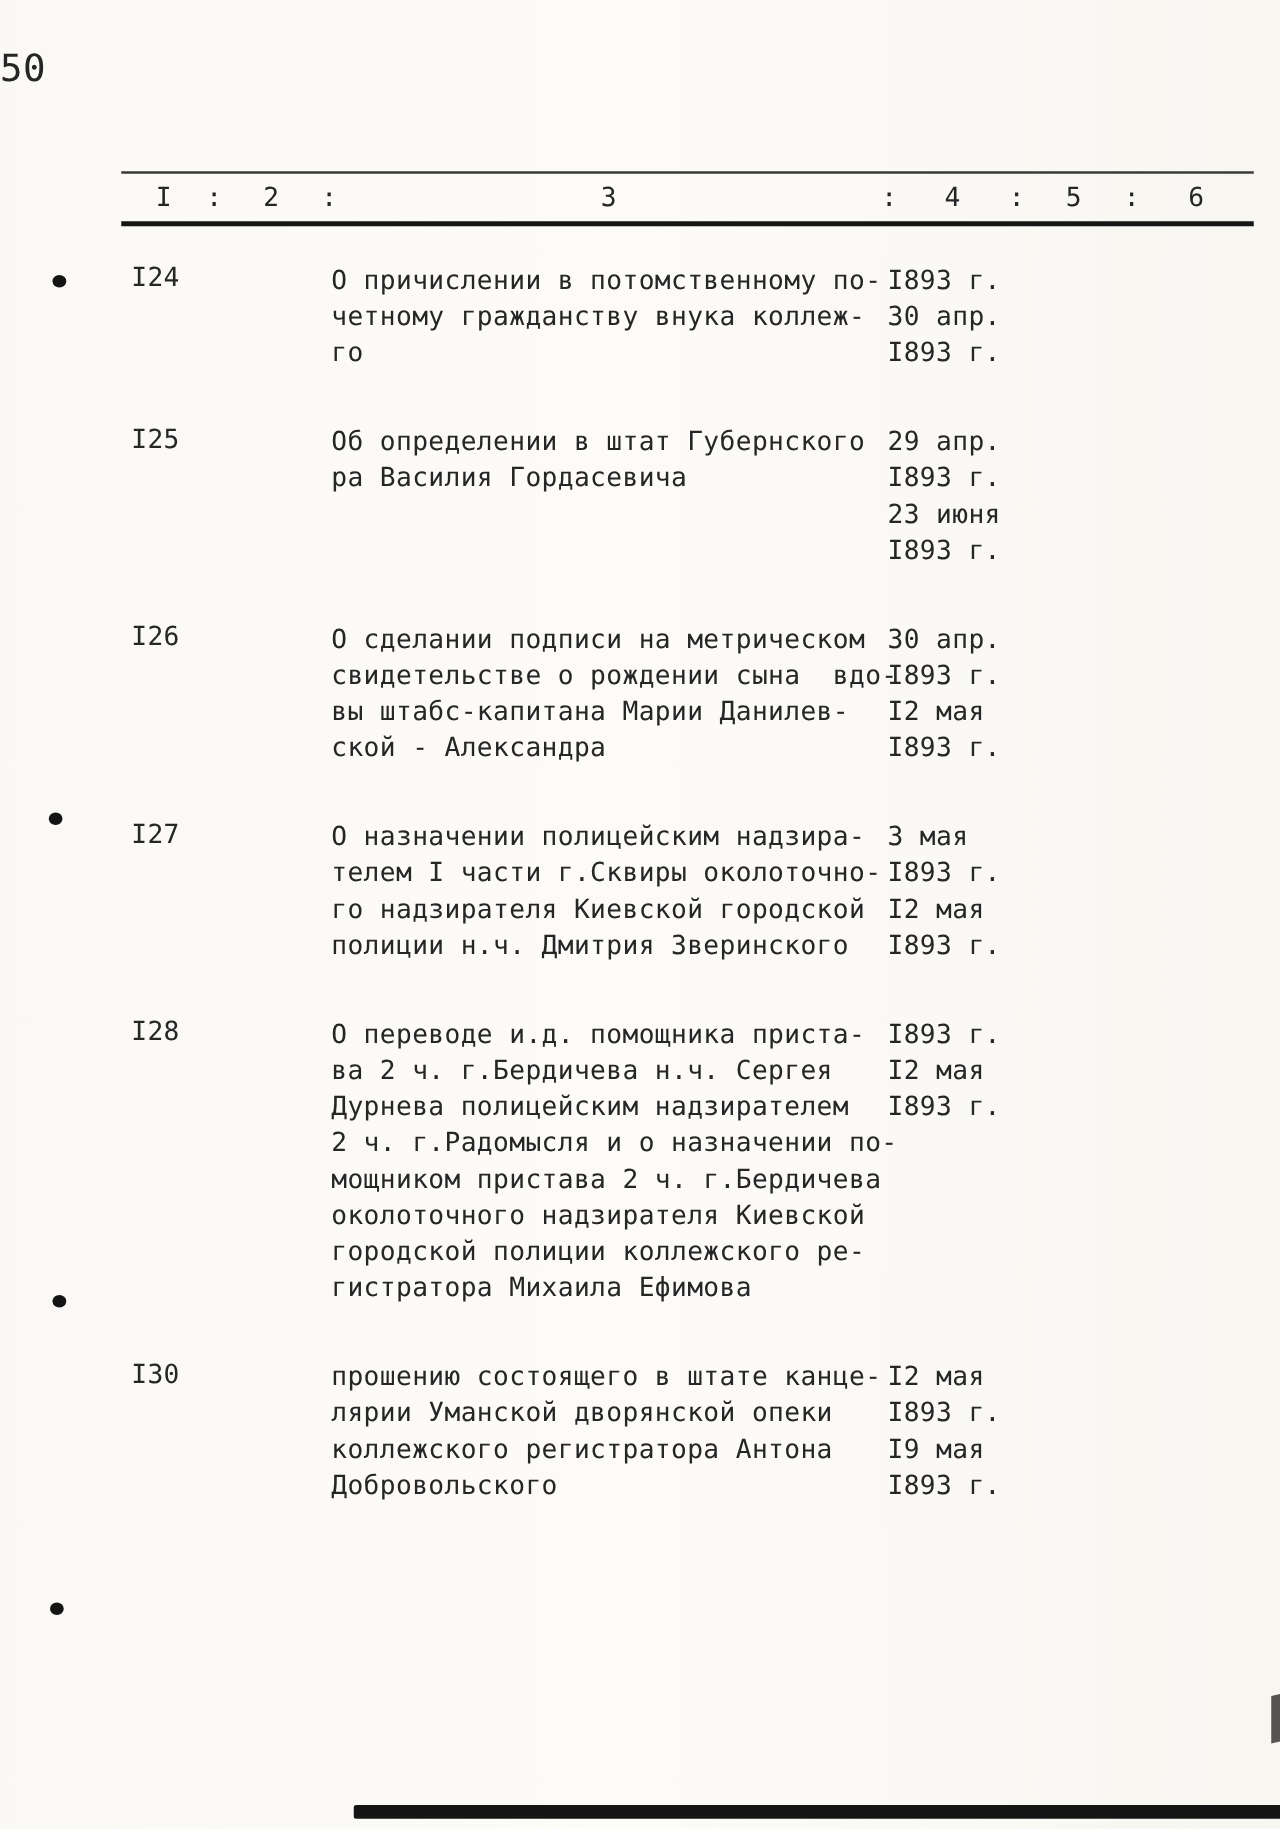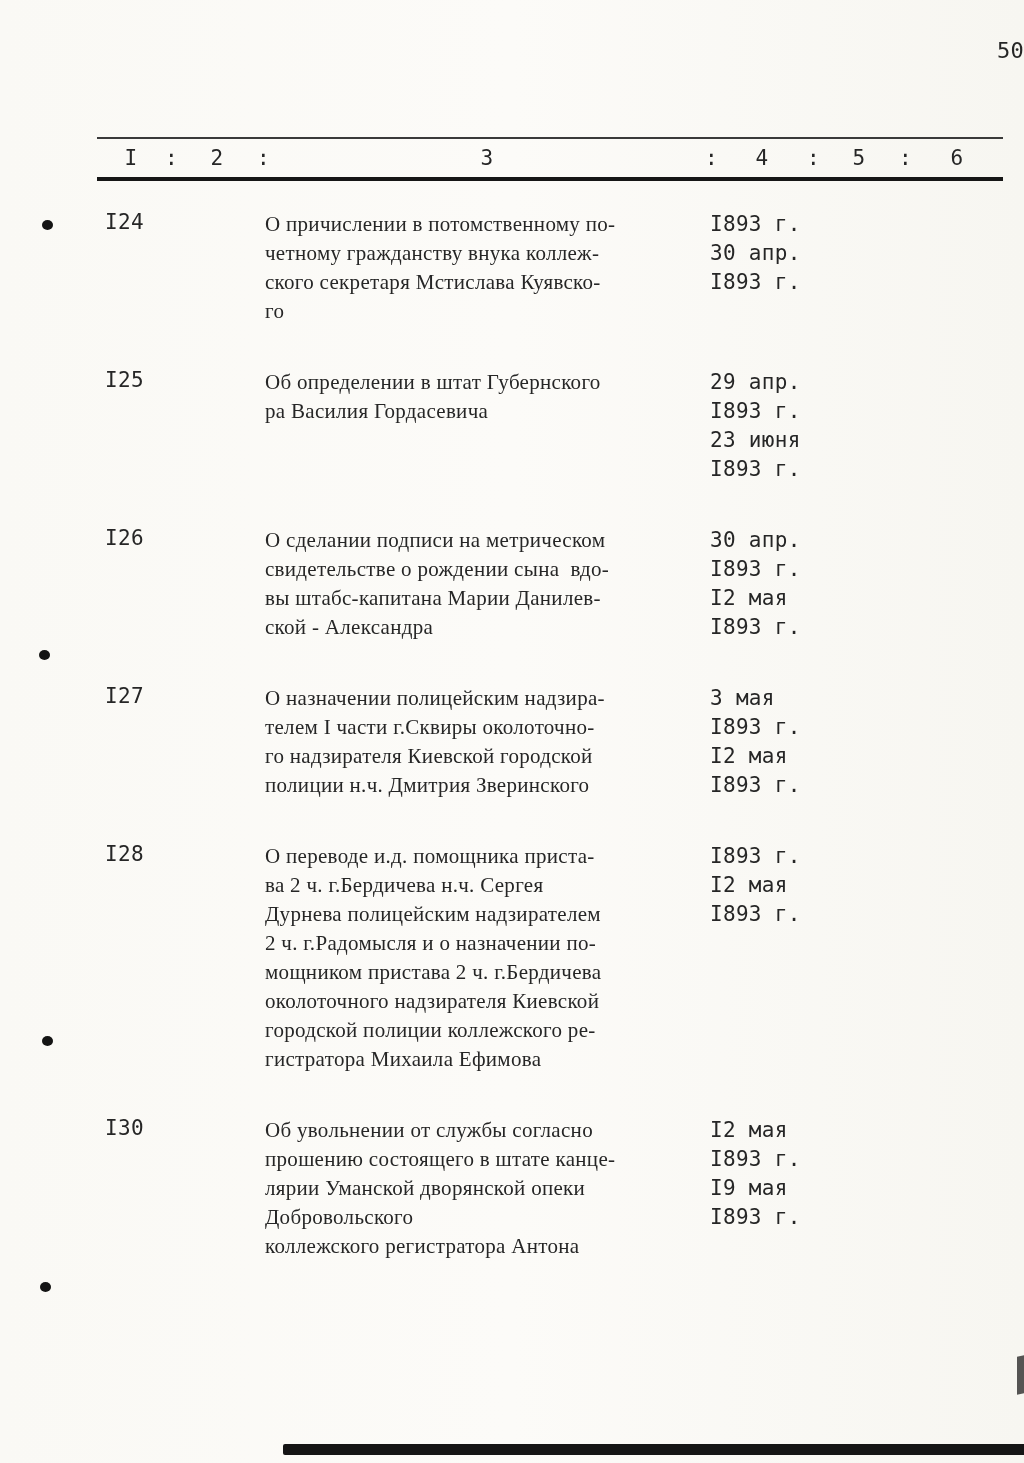--- a/index.html
+++ b/index.html
@@ -15,22 +15,22 @@
     font-family: "DejaVu Sans Mono", "Liberation Mono", monospace;
     color: #262626;
     font-size: 21px;
     letter-spacing: 0.3px;
   }
   .page-number {
     position: absolute;
     top: 38px;
     left: 0;
     width: 100%;
-    text-align: right;
-    font-size: 22px;
+    text-align: left;
+    font-size: 30px;
   }
   .ruled-header {
     position: absolute;
     left: 97px;
     top: 137px;
     width: 906px;
     height: 38px;
     border-top: 2px solid #3a3a3a;
     border-bottom: 4px solid #161616;
     display: flex;
@@ -51,21 +51,21 @@
     left: 0;
     right: 0;
   }
   .entry {
     display: flex;
     align-items: flex-start;
     padding-left: 105px;
     margin-bottom: 42px;
   }
   .entry-number { width: 160px; }
-  .entry-desc  { width: 445px; font-family: Liberation Serif, serif; }
+  .entry-desc  { width: 445px; }
   .entry-dates { width: 260px; }
   .line {
     white-space: pre;
     height: 29px;
     line-height: 29px;
   }
   .margin-dot {
     position: absolute;
     width: 11px;
     height: 10px;
@@ -114,21 +114,20 @@
   <span class="hsep">:</span>
   <span class="hcell hc6">6</span>
 </div>
 
 <div class="entries">
   <div class="entry">
     <div class="entry-number">I24</div>
     <div class="entry-desc">
         <div class="line">О причислении в потомственному по-</div>
         <div class="line">четному гражданству внука коллеж-</div>
-        <div class="line">ского секретаря Мстислава Куявско-</div>
         <div class="line">го</div>
       </div>
     <div class="entry-dates">
         <div class="line">I893 г.</div>
         <div class="line">30 апр.</div>
         <div class="line">I893 г.</div>
       </div>
   </div>
 
   <div class="entry">
@@ -192,25 +191,24 @@
     <div class="entry-dates">
         <div class="line">I893 г.</div>
         <div class="line">I2 мая</div>
         <div class="line">I893 г.</div>
       </div>
   </div>
 
   <div class="entry">
     <div class="entry-number">I30</div>
     <div class="entry-desc">
-        <div class="line">Об увольнении от службы согласно</div>
         <div class="line">прошению состоящего в штате канце-</div>
         <div class="line">лярии Уманской дворянской опеки</div>
+        <div class="line">коллежского регистратора Антона</div>
         <div class="line">Добровольского</div>
-        <div class="line">коллежского регистратора Антона</div>
       </div>
     <div class="entry-dates">
         <div class="line">I2 мая</div>
         <div class="line">I893 г.</div>
         <div class="line">I9 мая</div>
         <div class="line">I893 г.</div>
       </div>
   </div>
 </div>
 

